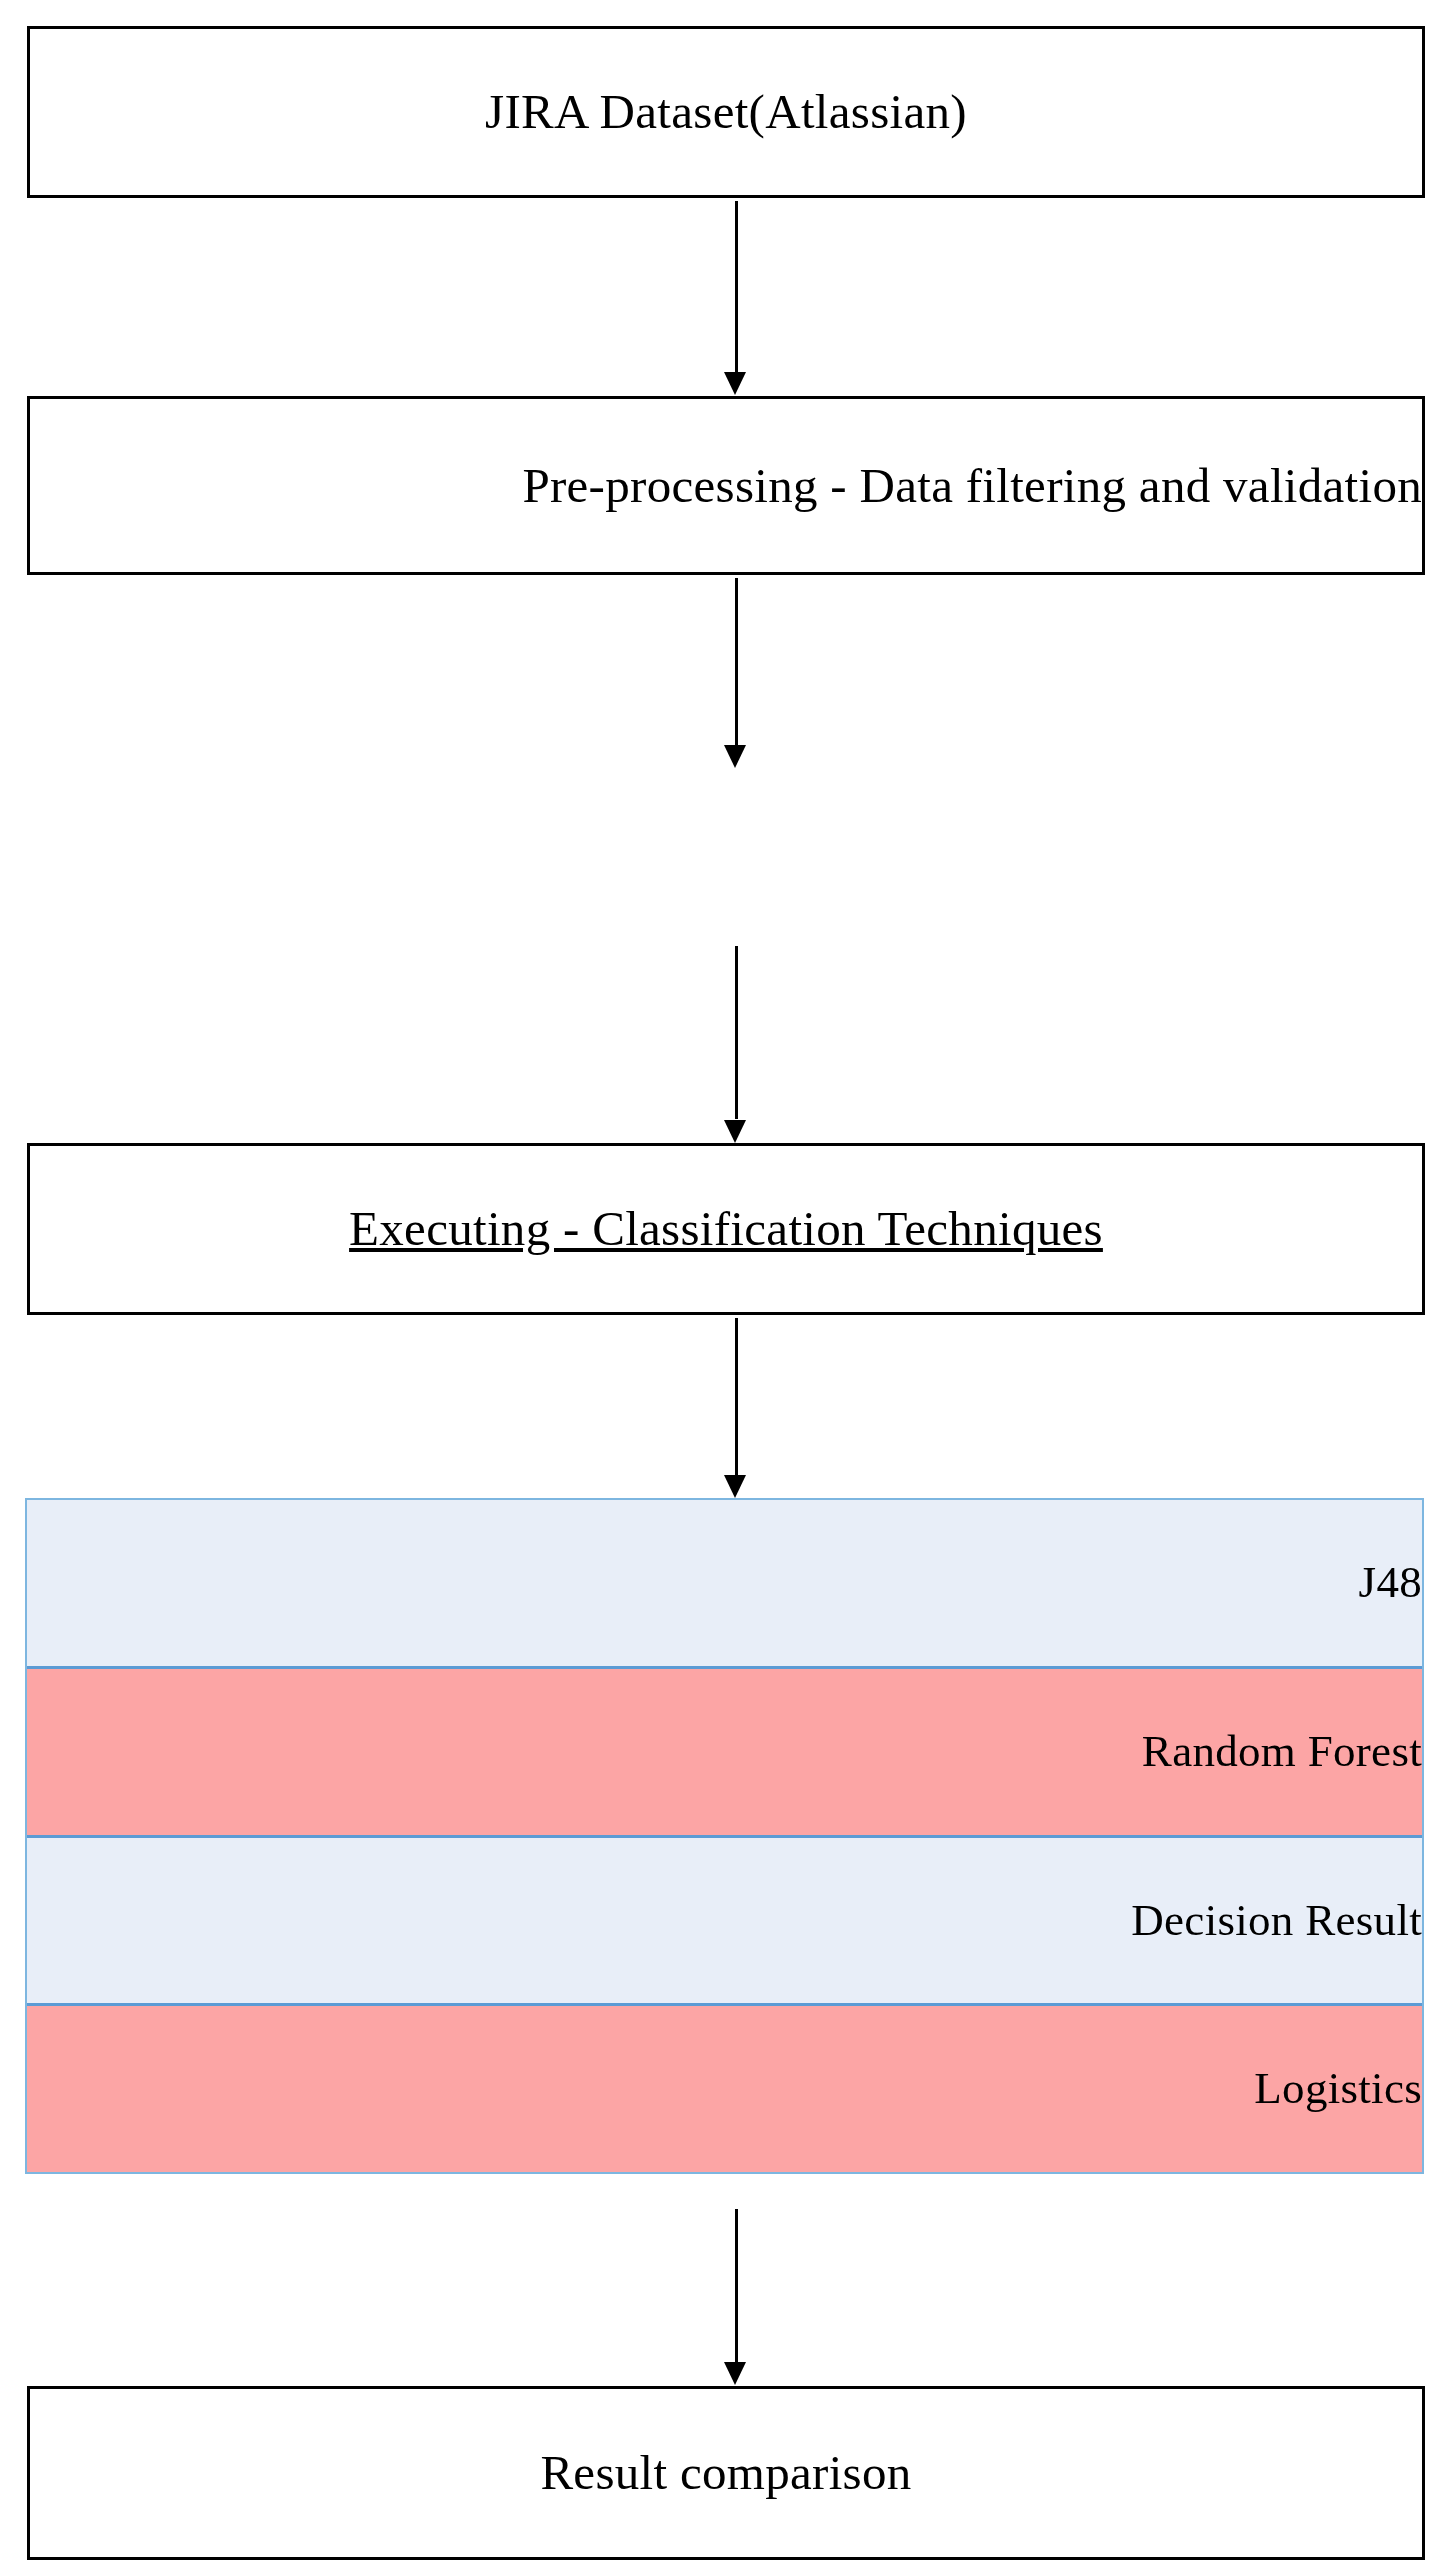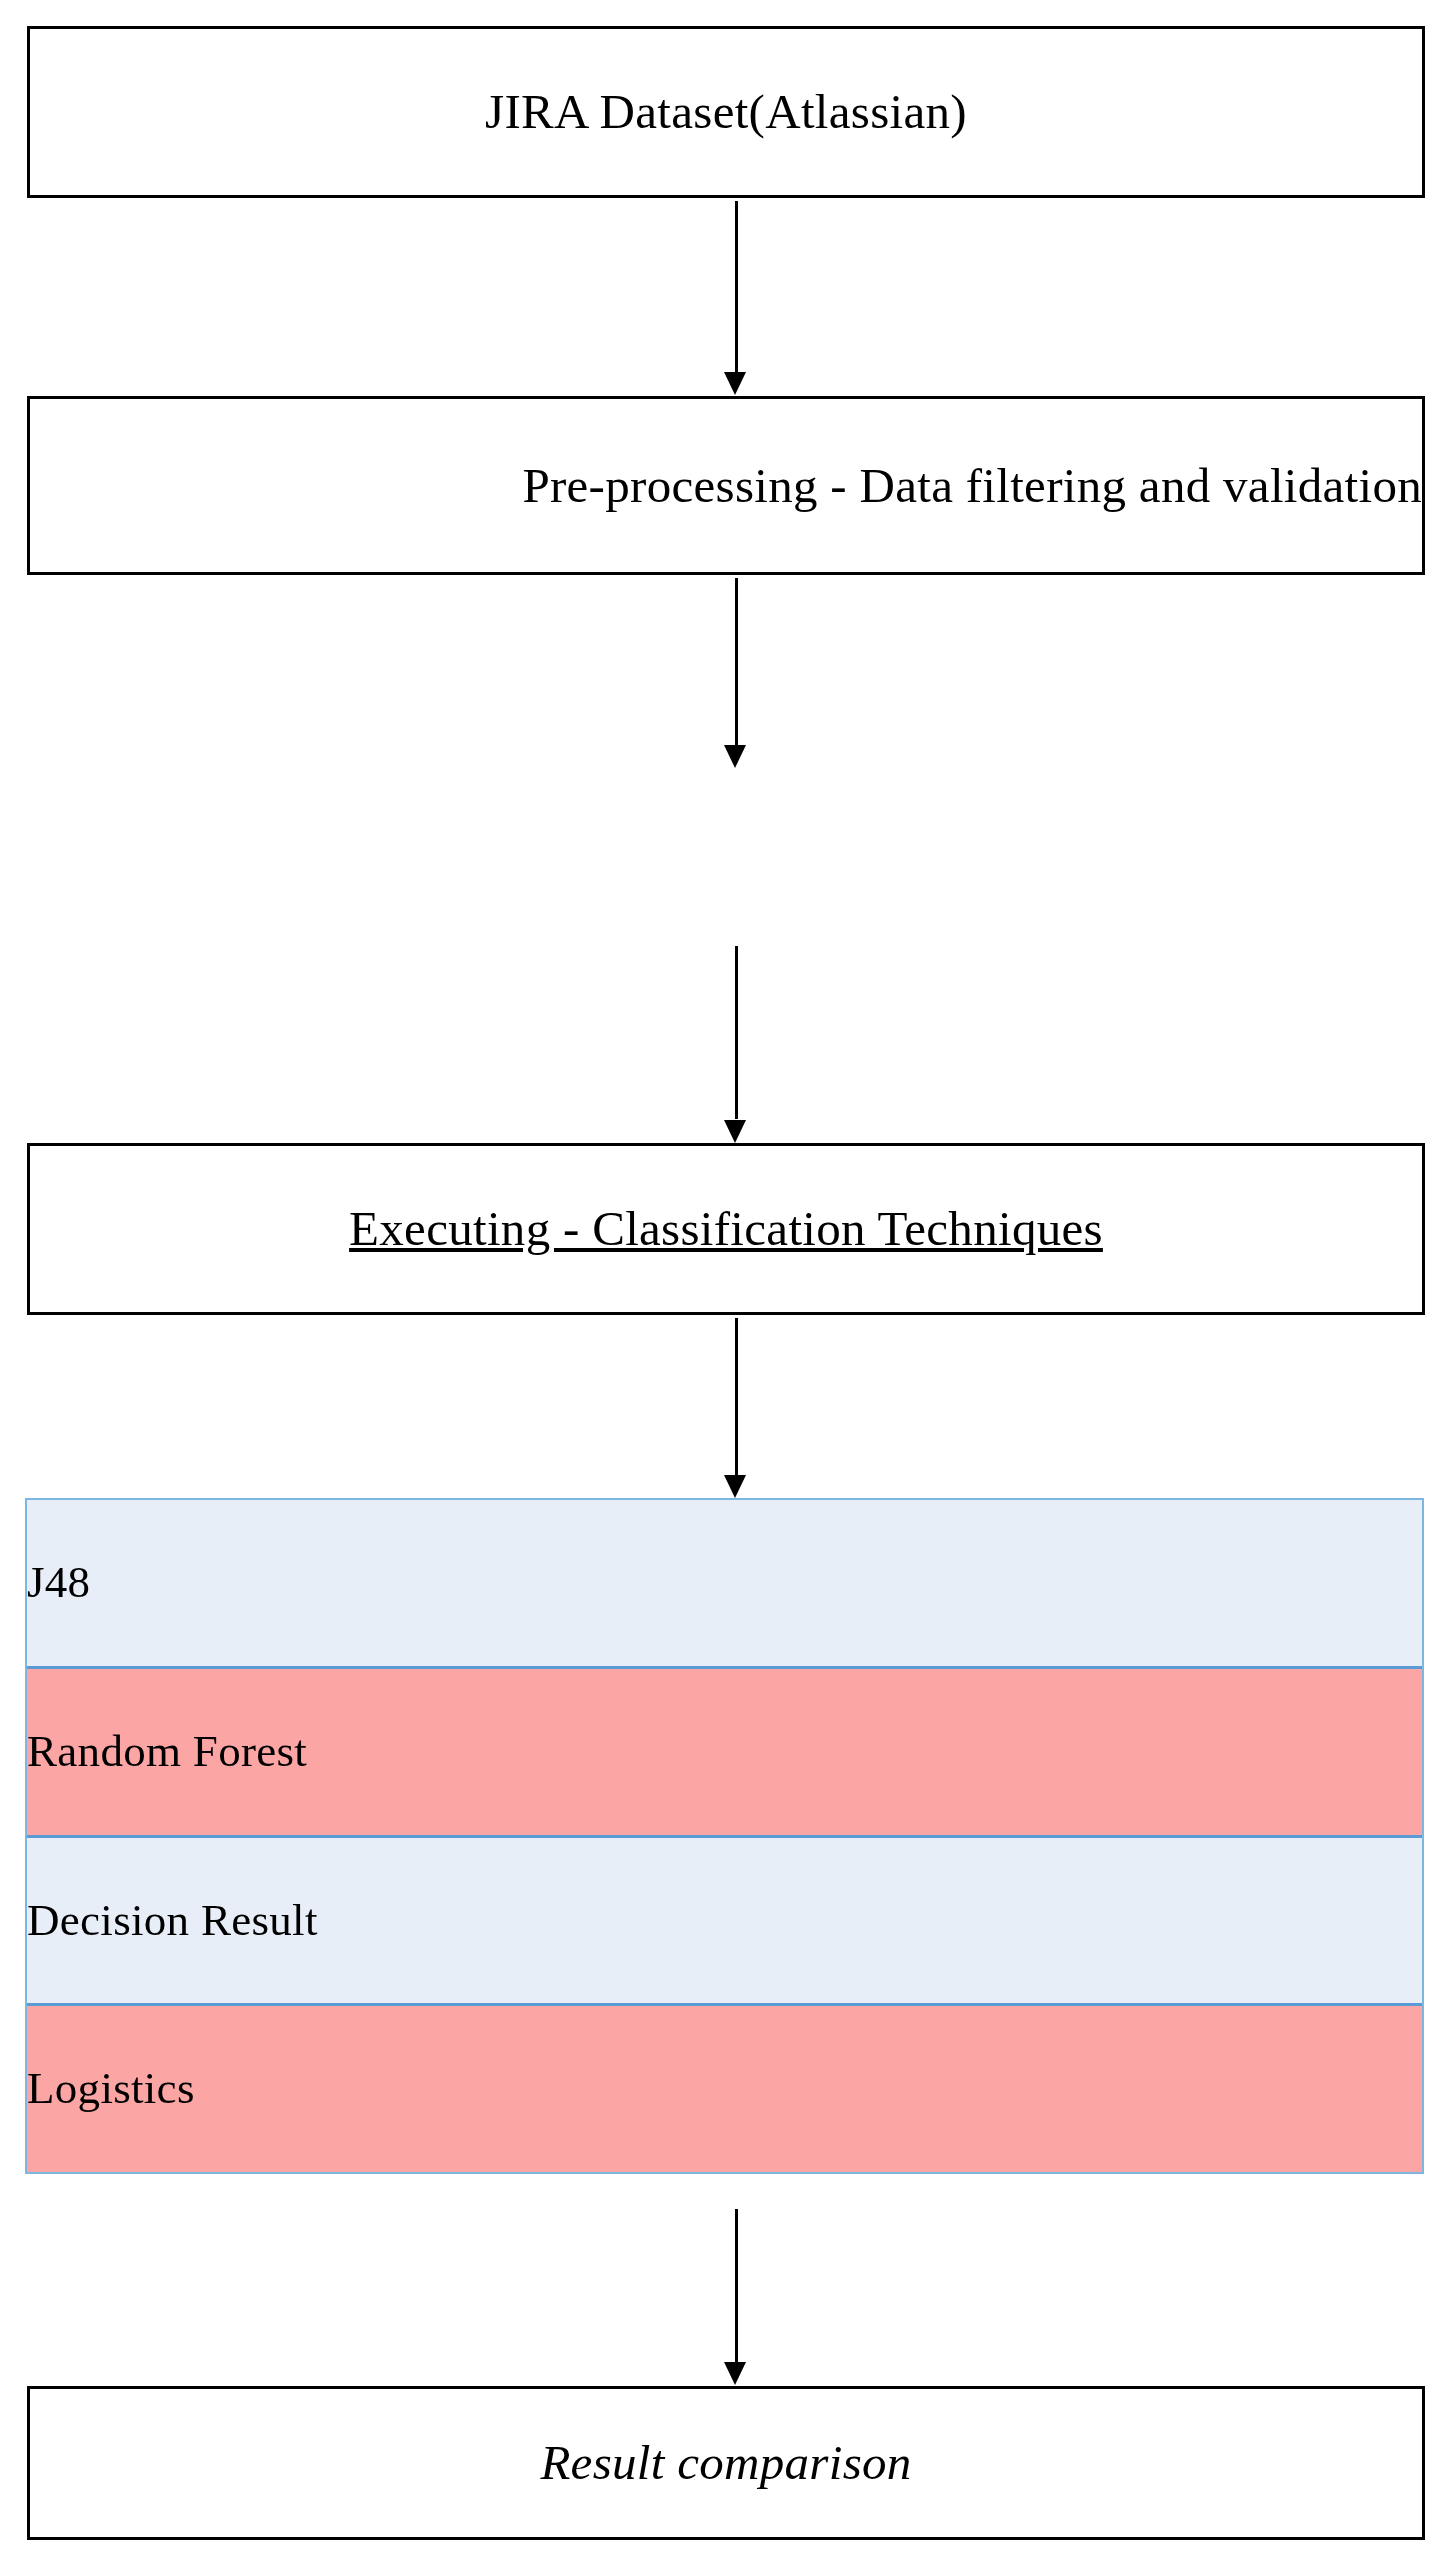--- a/index.html
+++ b/index.html
@@ -55,21 +55,21 @@
     border: 2.4px solid #7db6e0;
     background: #e8eef8;
     display: flex;
     flex-direction: column;
   }
   .classifier-row {
     box-sizing: border-box;
     flex: 1 1 0;
     display: flex;
     align-items: center;
-    justify-content: flex-start;
+    justify-content: flex-end;
     border-bottom: 3.1px solid #5b9bd5;
     text-align: center;
   }
   .classifier-row:last-child {
     border-bottom: none;
   }
   .classifier-row.tint-light { background: #e8eef8; }
   .classifier-row.tint-dark  { background: #fca5a5; }
   .classifier-label {
     font-size: 45px;
@@ -162,18 +162,18 @@
     </div>
 
 
   </div>
 
   <div class="connector" style="top:2209px; height:176px;">
     <div class="shaft" style="height:153px;"></div>
     <div class="head"></div>
   </div>
 
-  <div class="proc-box" style="top:2386px; height:154px;font-style:italic;">
+  <div class="proc-box" style="top:2386px; height:174px;">
     <div class="proc-label">Result comparison</div>
   </div>
 
 </div>
 
 
 </body></html>

